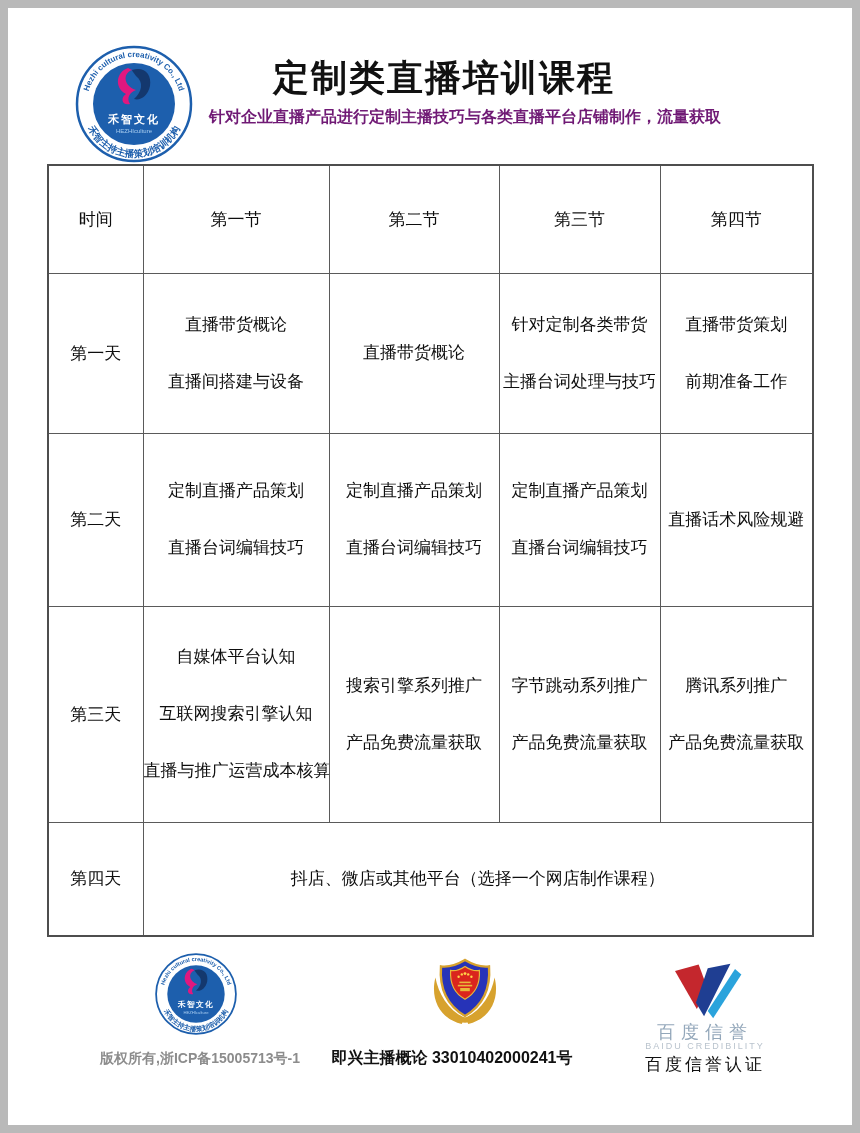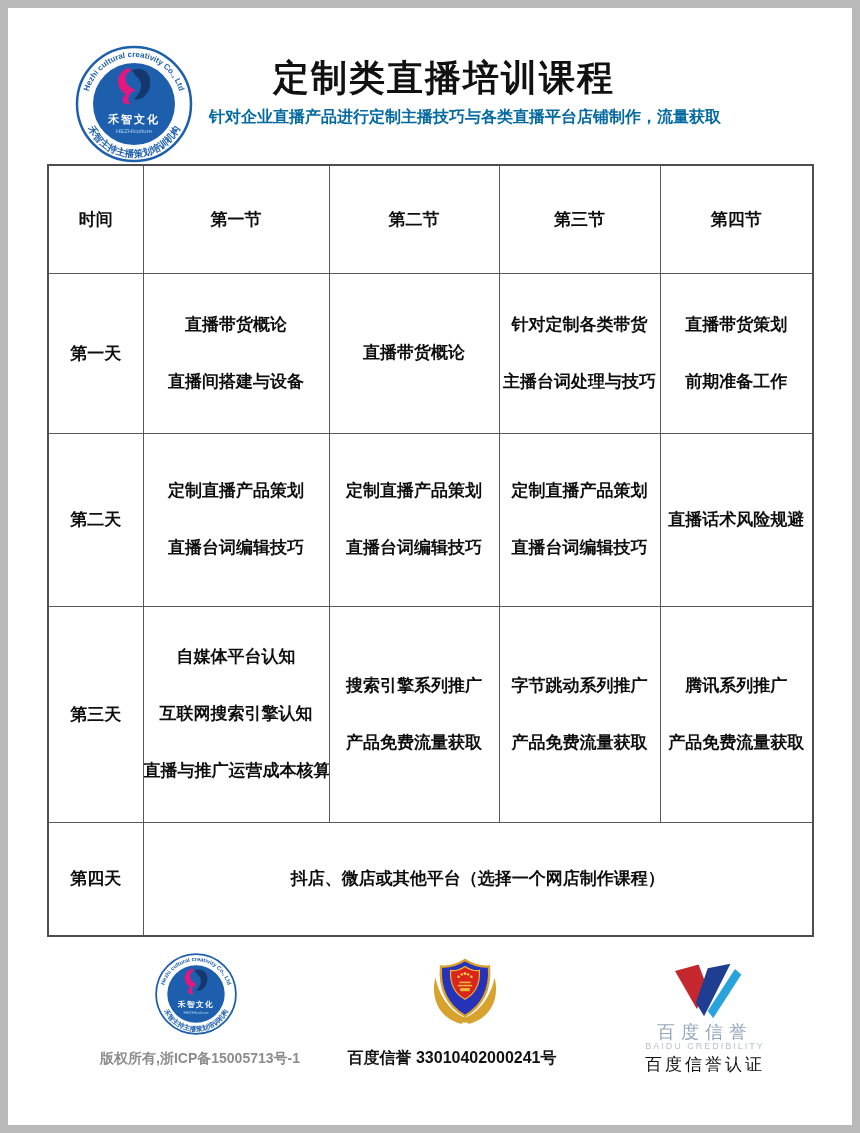--- a/index.html
+++ b/index.html
@@ -12,32 +12,32 @@
 
   
   .logo-main { position:absolute; left:66px; top:36px; width:120px; height:120px; }
   .page-title {
     position:absolute; top:46px; left:0; width:100%; text-align:center;
     padding-left:28px; font-size:36px; font-weight:bold; color:#111;
     letter-spacing:2px; font-family:"Liberation Sans", sans-serif;
   }
   .page-subtitle {
     position:absolute; top:99px; left:0; width:100%; text-align:center;
-    padding-left:70px; font-size:16px; font-weight:bold; color:#0369a1;
+    padding-left:70px; font-size:16px; font-weight:bold; color:#701a75;
   }
 
   
   table.schedule {
     position:absolute; left:39px; top:156px; width:765px;
     border-collapse:collapse; table-layout:fixed;
     border:2px solid #4e4e4e;
   }
   table.schedule td, table.schedule th {
     border:1px solid #5a5a5a; text-align:center; vertical-align:middle;
-    font-weight:bold; font-size:17px; color:#0e0e0e; padding:0;
+    font-weight:normal; font-size:17px; color:#0e0e0e; padding:0;
     white-space:nowrap; overflow:hidden;
   }
   tr.r0 { height:108px; } tr.r1 { height:160px; }
   tr.r2 { height:173px; } tr.r3 { height:216px; } tr.r4 { height:114px;padding-left:11px; }
   .cell-line { line-height:24px; }
   .cell-line + .cell-line { margin-top:33px; }
   td.span-cell { text-align:left; padding-left:14px; font-size:17px;margin-top:18px; }
   td.day-cell { font-size:17px; }
   .c3row td { font-size:16px; }
 
@@ -201,21 +201,21 @@
     <circle cx="42" cy="27" r="1.5" fill="#ffd54a"></circle>
     <circle cx="46" cy="24" r="1.5" fill="#ffd54a"></circle>
     <circle cx="50" cy="23" r="1.8" fill="#ffd54a"></circle>
     <circle cx="54" cy="24" r="1.5" fill="#ffd54a"></circle>
     <circle cx="58" cy="27" r="1.5" fill="#ffd54a"></circle>
     <rect x="43" y="33" width="14" height="2" fill="#e8b83a"></rect>
     <rect x="41" y="37" width="18" height="2" fill="#e8b83a"></rect>
     <rect x="44" y="41" width="12" height="4" fill="#e8b83a"></rect>
     <path d="M30,72 Q50,83 70,72 L68,80 Q50,89 32,80 Z" fill="#d7a22e"></path>
   </svg>
-  <div class="police-text">百度信誉 33010402000241号</div>
+  <div class="police-text">即兴主播概论 33010402000241号</div>
 
   <svg class="baidu-logo" viewBox="0 0 90 66">
     <polygon points="12,12 38,5 48,32 36,54" fill="#c4272d"></polygon>
     <polygon points="48,9 73,4 44,62 35,47" fill="#1f3e92"></polygon>
     <polygon points="78,10 85,16 54,64 48,56" fill="#2aa3dc"></polygon>
   </svg>
   <div class="baidu-name">百度信誉</div>
   <div class="baidu-en">BAIDU CREDIBILITY</div>
   <div class="baidu-cert">百度信誉认证</div>
 

